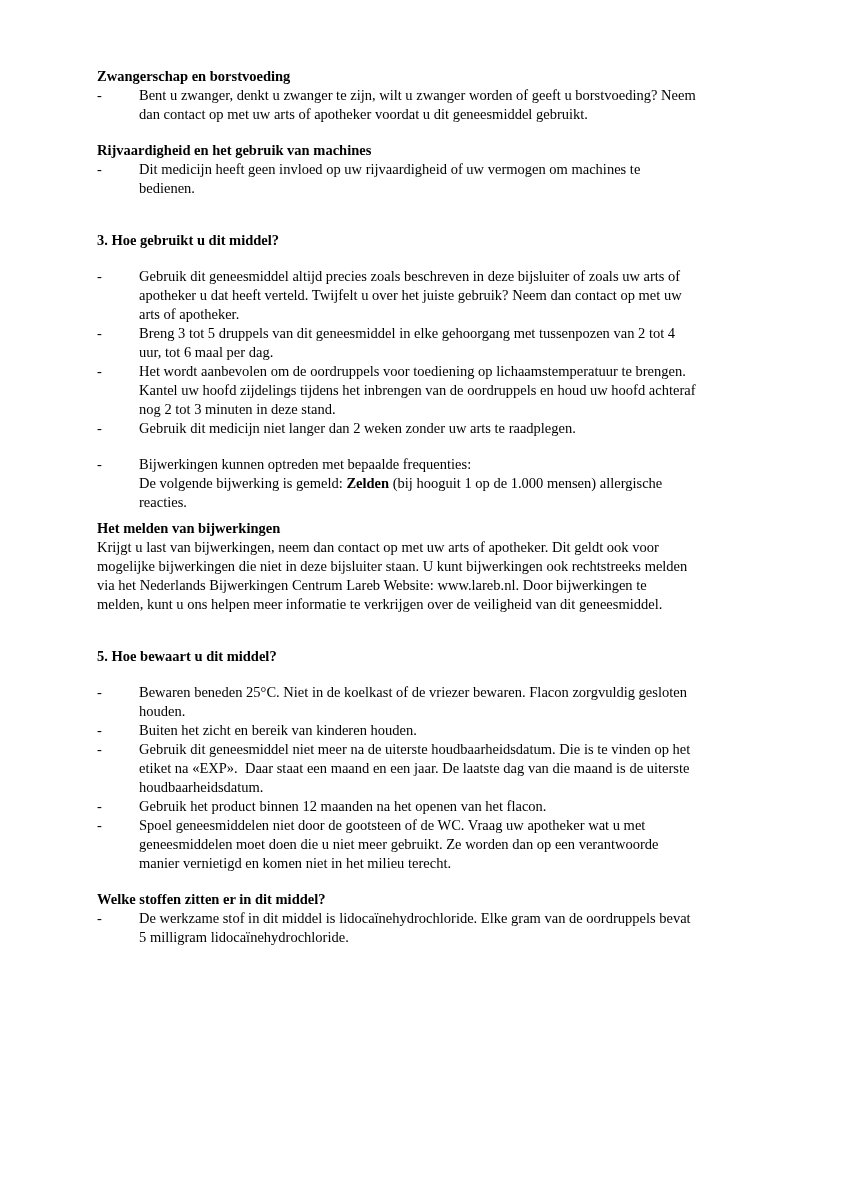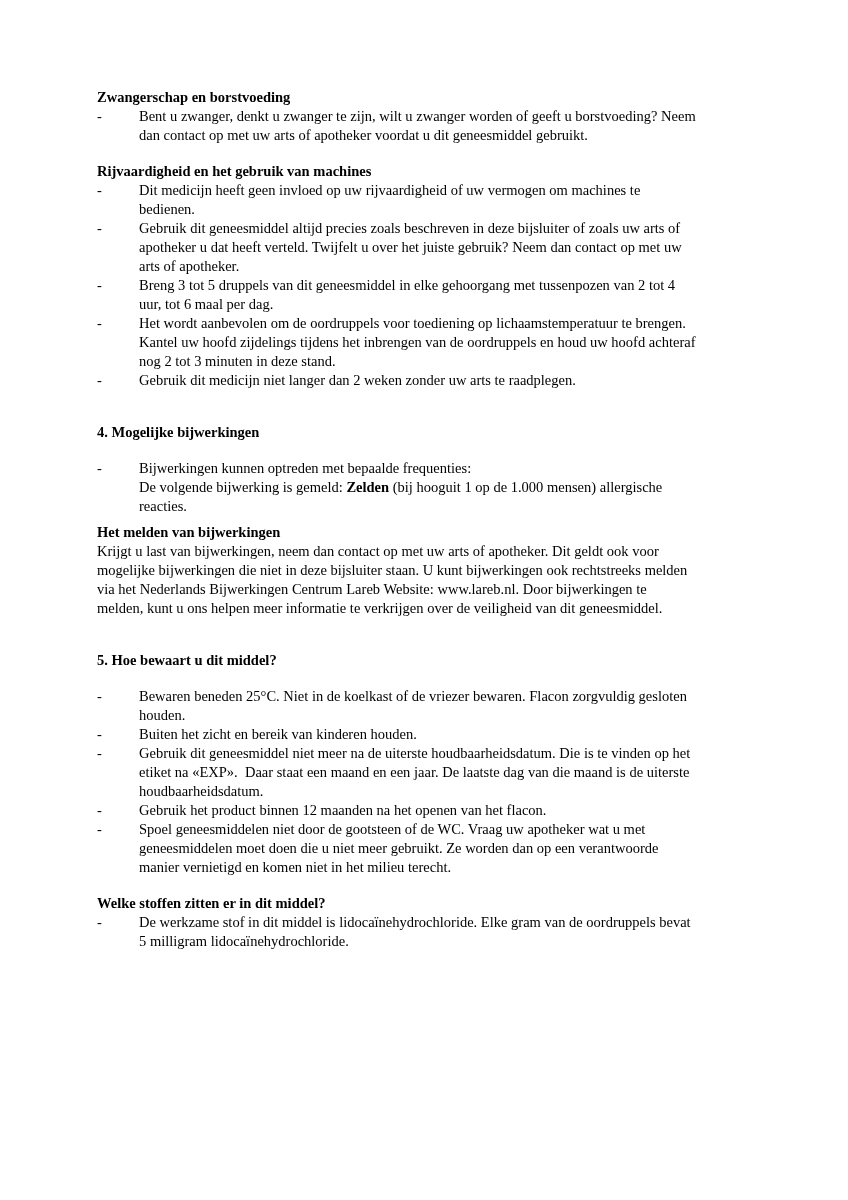--- a/index.html
+++ b/index.html
@@ -9,21 +9,20 @@
     color: #000000;
     font-family: "Liberation Serif", "DejaVu Serif", serif;
     font-size: 14.5px;
     line-height: 19px;
   }
   .page {
     position: relative;
     width: 848px; height: 976px;
     background: #ffffff;
     overflow: hidden;
-    margin-top: 21px;
   }
   .content {
     position: absolute;
     left: 97px; top: 67px;
     width: 652px;
   }
   .heading { font-weight: bold; }
   .after-line { margin-bottom: 17px; }
   .gap-line   { margin-top: 17px; }
   .gap-double { margin-top: 33px; }
@@ -58,20 +57,21 @@
       </div>
       <div>
         <div class="heading gap-line">Rijvaardigheid en het gebruik van machines</div>
         <div class="bullet">
           <span class="dash">-</span>
           <div class="btext"><span>Dit medicijn heeft geen invloed op uw rijvaardigheid of uw vermogen om machines te
 bedienen.</span></div>
         </div>
       </div>
       <div>
+        <div class="heading gap-double after-line">3. Hoe gebruikt u dit middel?</div>
         <div class="bullet">
           <span class="dash">-</span>
           <div class="btext"><span>Gebruik dit geneesmiddel altijd precies zoals beschreven in deze bijsluiter of zoals uw arts of
 apotheker u dat heeft verteld. Twijfelt u over het juiste gebruik? Neem dan contact op met uw
 arts of apotheker.</span></div>
         </div>
         <div class="bullet">
           <span class="dash">-</span>
           <div class="btext"><span>Breng 3 tot 5 druppels van dit geneesmiddel in elke gehoorgang met tussenpozen van 2 tot 4
 uur, tot 6 maal per dag.</span></div>
@@ -81,21 +81,20 @@
           <div class="btext"><span>Het wordt aanbevolen om de oordruppels voor toediening op lichaamstemperatuur te brengen.
 Kantel uw hoofd zijdelings tijdens het inbrengen van de oordruppels en houd uw hoofd achteraf
 nog 2 tot 3 minuten in deze stand.</span></div>
         </div>
         <div class="bullet">
           <span class="dash">-</span>
           <div class="btext"><span>Gebruik dit medicijn niet langer dan 2 weken zonder uw arts te raadplegen.</span></div>
         </div>
       </div>
       <div>
-        <div class="heading gap-double after-line">4. Mogelijke bijwerkingen</div>
         <div class="bullet gap-line">
           <span class="dash">-</span>
           <div class="btext"><span>Bijwerkingen kunnen optreden met bepaalde frequenties:
 De volgende bijwerking is gemeld: </span><span class="b">Zelden</span><span> (bij hooguit 1 op de 1.000 mensen) allergische
 reacties.</span></div>
         </div>
       </div>
       <div>
         <div class="heading gap-small">Het melden van bijwerkingen</div>
         <div class="para"><span>Krijgt u last van bijwerkingen, neem dan contact op met uw arts of apotheker. Dit geldt ook voor

